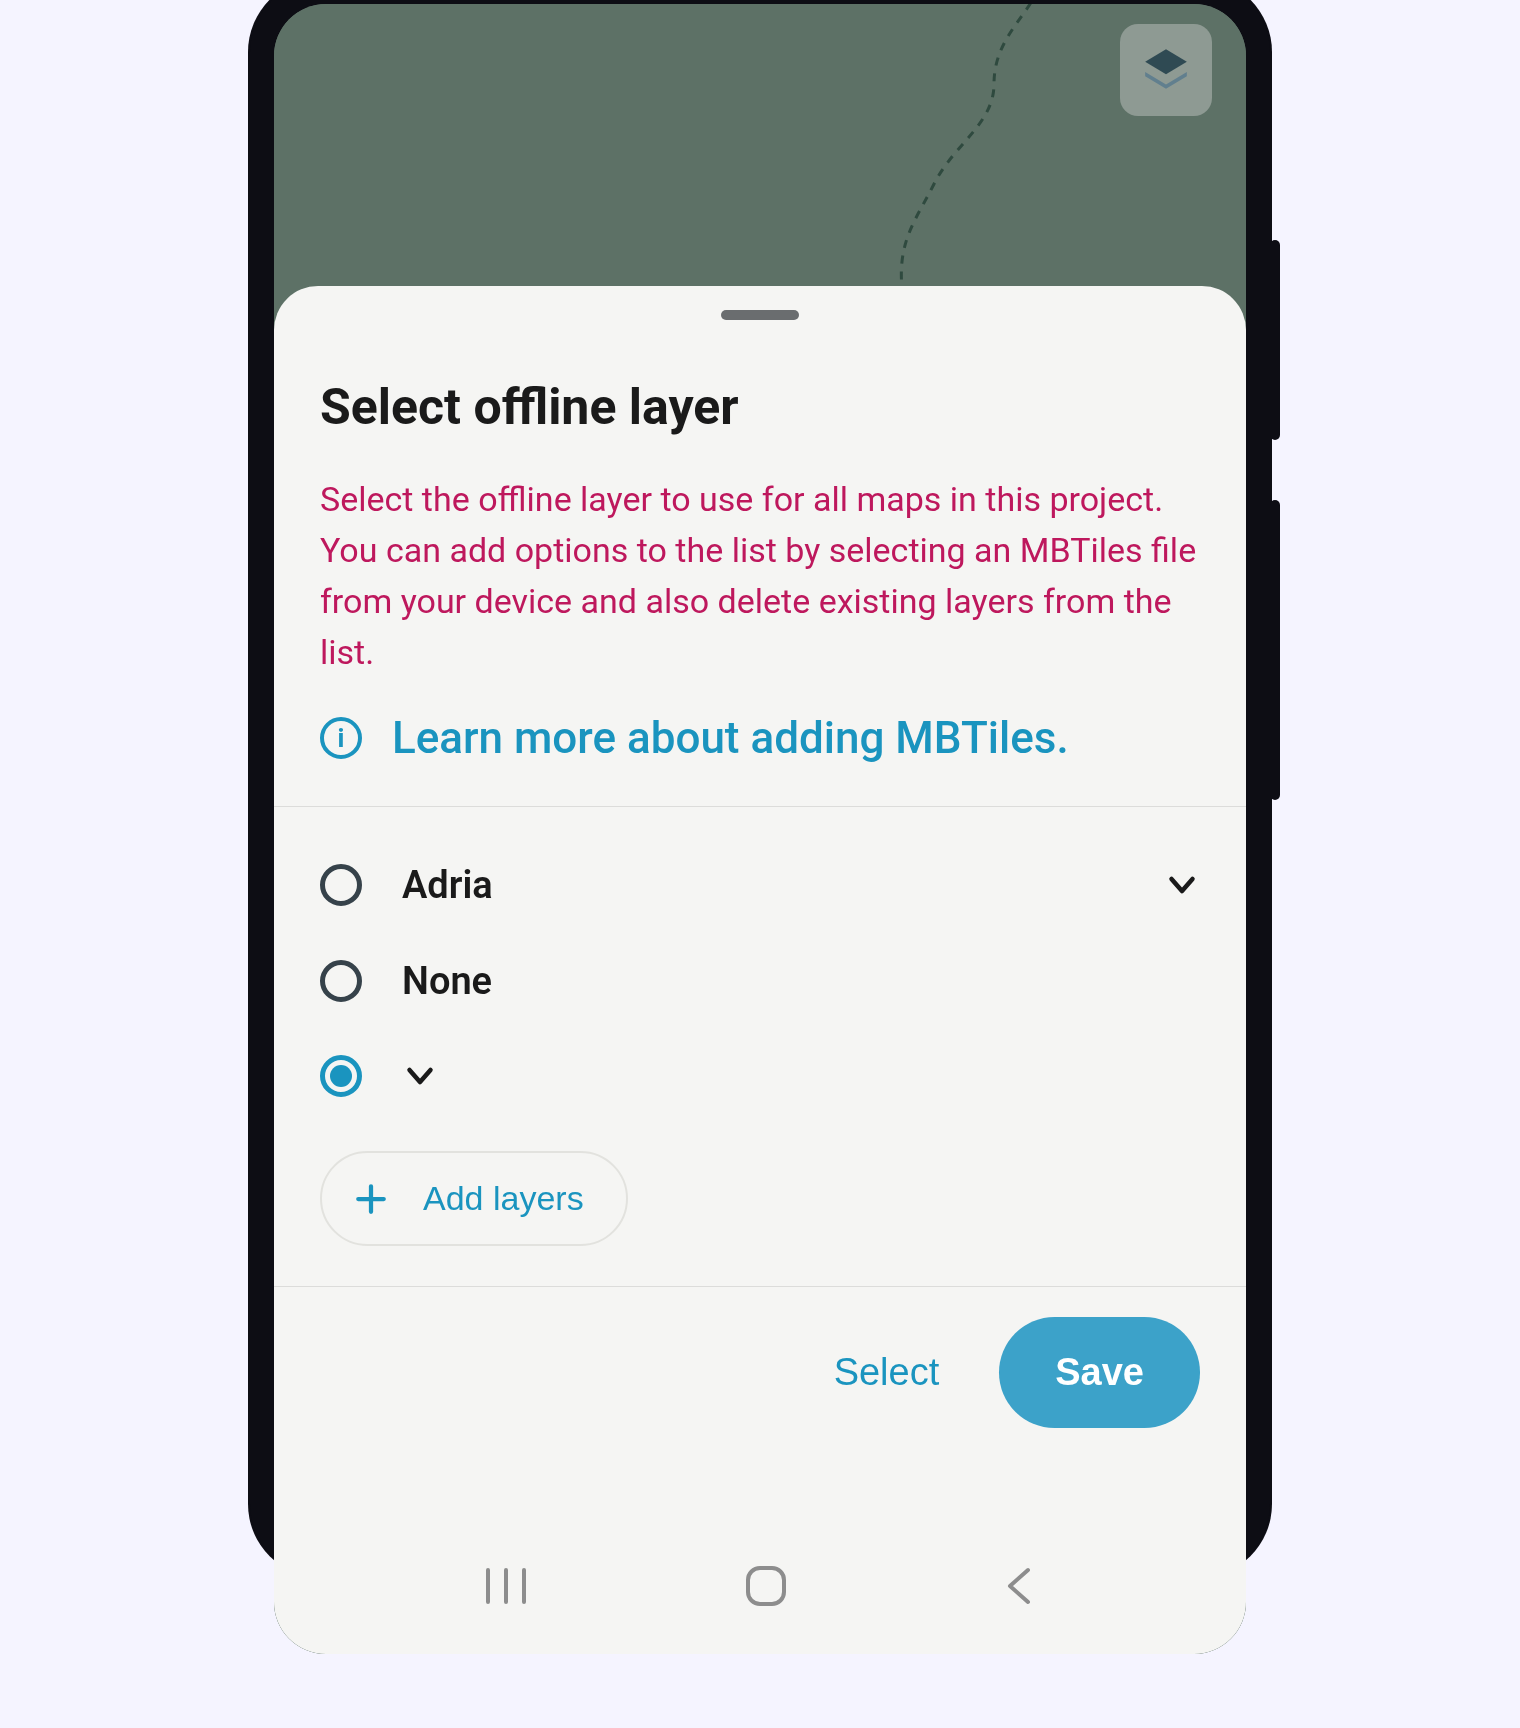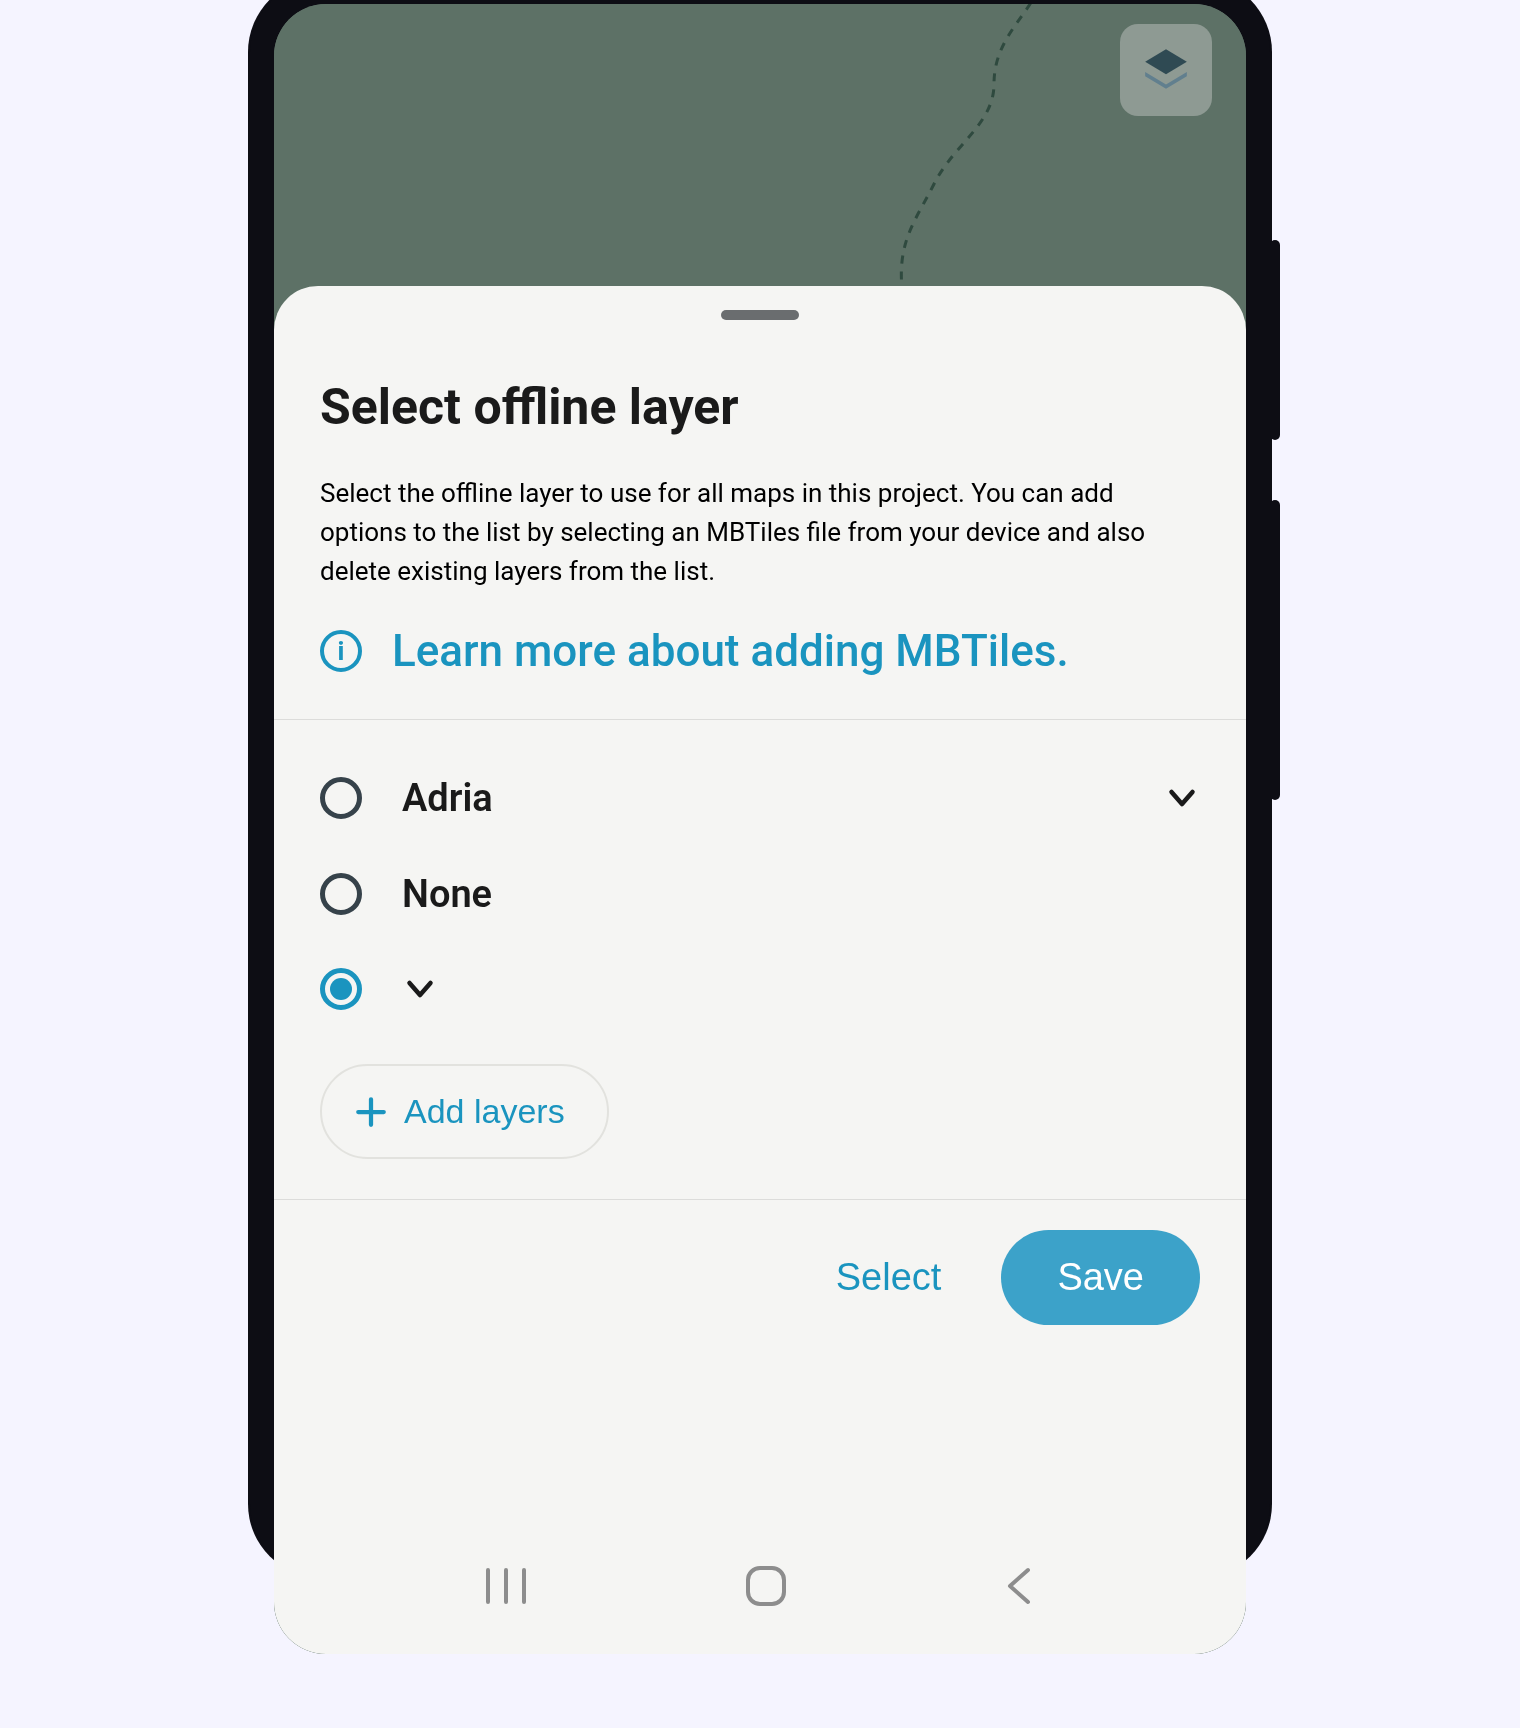--- a/index.html
+++ b/index.html
@@ -102,23 +102,23 @@
   .sheet-inner {
     padding: 58px 46px 0 46px;
   }
   .title {
     font-size: 50px;
     font-weight: 700;
     color: #1a1a1a;
     margin-bottom: 38px;
   }
   .description {
-    font-size: 26px;
+    font-size: 34px;
     line-height: 1.5;
-    color: #000000;
+    color: #be185d;
     margin-bottom: 34px;
   }
   .info-row {
     display: flex;
     align-items: center;
     gap: 30px;
     padding-bottom: 42px;
   }
   .info-icon {
     width: 42px;
@@ -180,21 +180,21 @@
   .chevron {
     width: 36px;
     height: 36px;
     flex-shrink: 0;
   }
   .add-btn {
     margin-top: 28px;
     margin-bottom: 40px;
     display: inline-flex;
     align-items: center;
-    gap: 16px;
+    gap: 35px;
     border: 2px solid #e2e2de;
     background: transparent;
     border-radius: 56px;
     padding: 26px 42px 26px 32px;
     color: #1a94bf;
     font-size: 34px;
     font-weight: 500;
   }
   .plus {
     width: 34px;
@@ -213,24 +213,24 @@
     color: #1a94bf;
     font-size: 38px;
     background: none;
     border: none;
     padding: 22px 12px;
   }
   .save {
     background: #3ca2c9;
     color: #fff;
     font-size: 38px;
-    font-weight: 400;
+    font-weight: 700;
     border: none;
     border-radius: 56px;
-    padding: 26px 56px;
+    padding: 34px 56px;
   }
   .navbar {
     position: absolute;
     bottom: 46px;
     left: 0;
     right: 0;
     display: flex;
     justify-content: space-around;
     align-items: center;
     padding: 0 100px;

